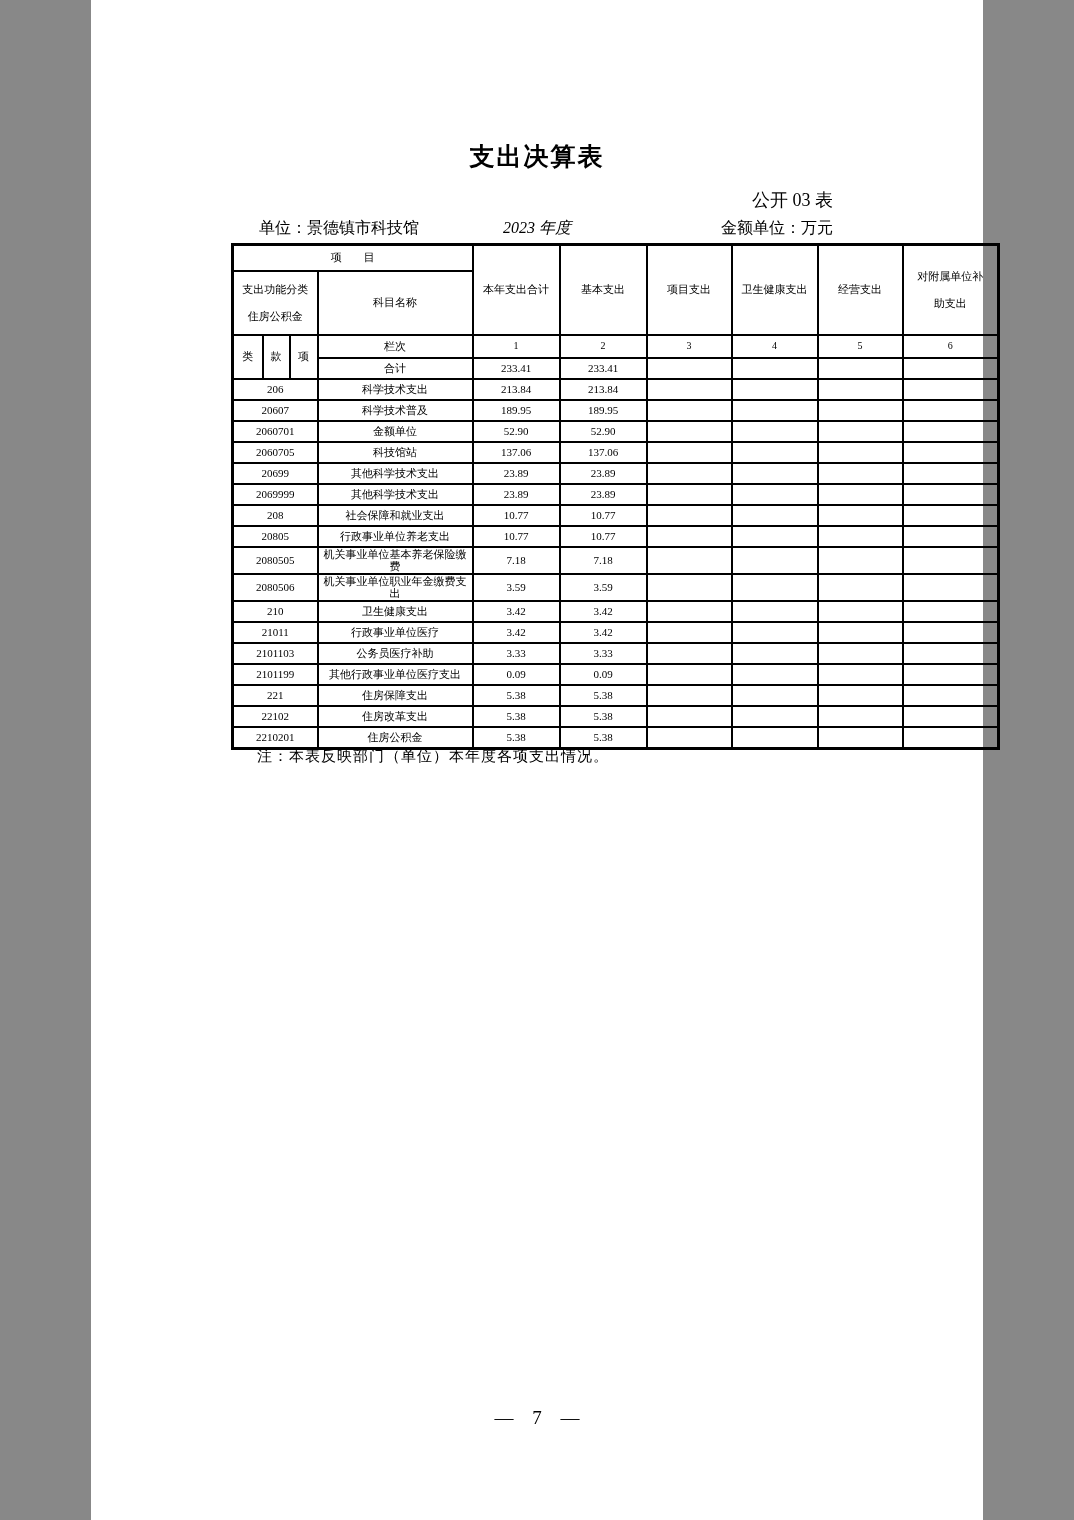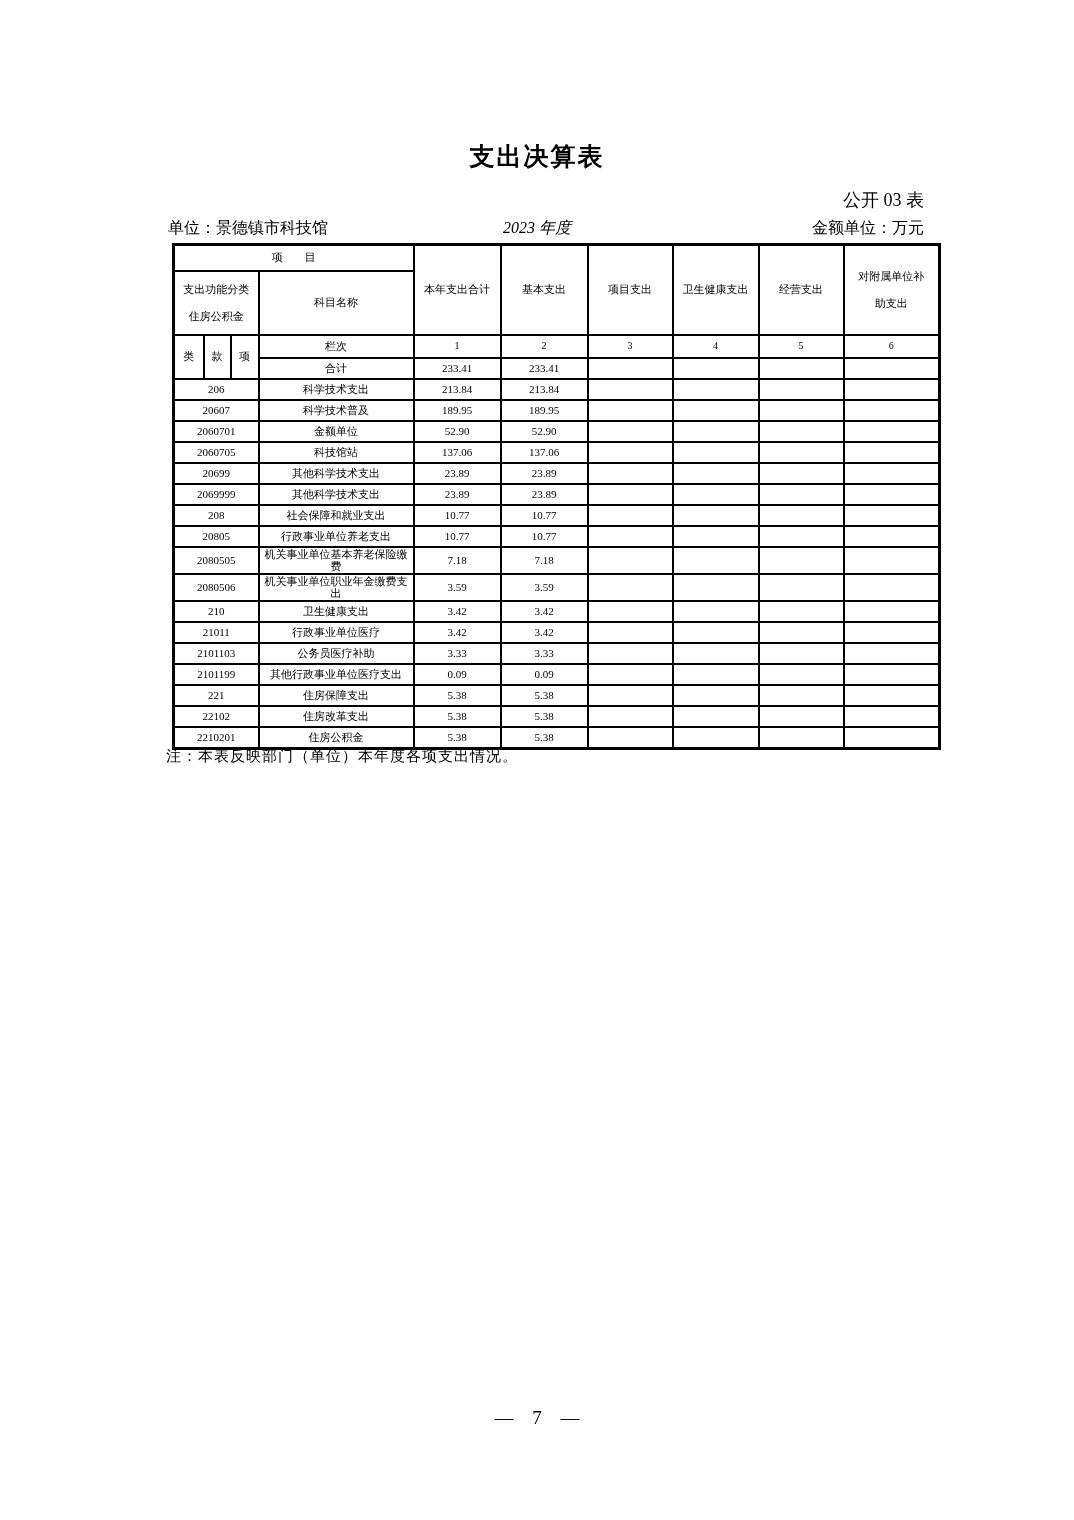--- a/index.html
+++ b/index.html
@@ -1,19 +1,19 @@
 <!DOCTYPE html>
 <html><head>
 <meta charset="utf-8">
 <style>
   * { margin:0; padding:0; box-sizing:border-box; }
   html,body { background:#888; }
   .sheet {
     position:relative;
-    width:1074px; height:1520px;
+    width:892px; height:1520px;
     margin:0 auto;
     background:#ffffff;
     color:#000;
     font-family:"Liberation Serif","DejaVu Serif",serif;
   }
   .title {
     position:absolute; top:140px; left:0; width:100%;
     text-align:center;
     font-family:"Liberation Sans","DejaVu Sans",sans-serif;
     font-weight:bold; font-size:25px; letter-spacing:2px;
@@ -21,21 +21,21 @@
   .pub-label {
     position:absolute; top:188px; right:150px;
     font-size:18px;
   }
   .meta { position:absolute; top:218px; left:0; width:100%; height:22px; font-size:16px; }
   .meta .unit   { position:absolute; left:168px; }
   .meta .year   { position:absolute; left:0; width:100%; text-align:center;font-style:italic; }
   .meta .amount { position:absolute; right:150px; }
 
   table.fin {
-    position:absolute; left:172px; top:243px;
+    position:absolute; left:140px; top:243px;
     width:766px;
     border-collapse:collapse; table-layout:fixed;
     font-size:11px;
     border:3px solid #000;
   }
   table.fin td {
     border:2px solid #000;
     text-align:center; vertical-align:middle;
     padding:0; overflow:hidden;
     line-height:1.15;

